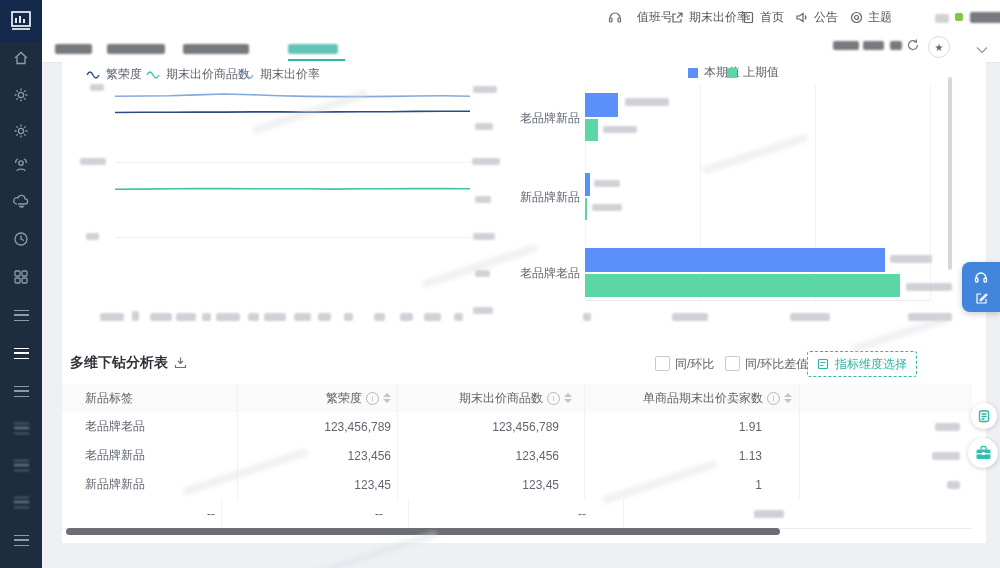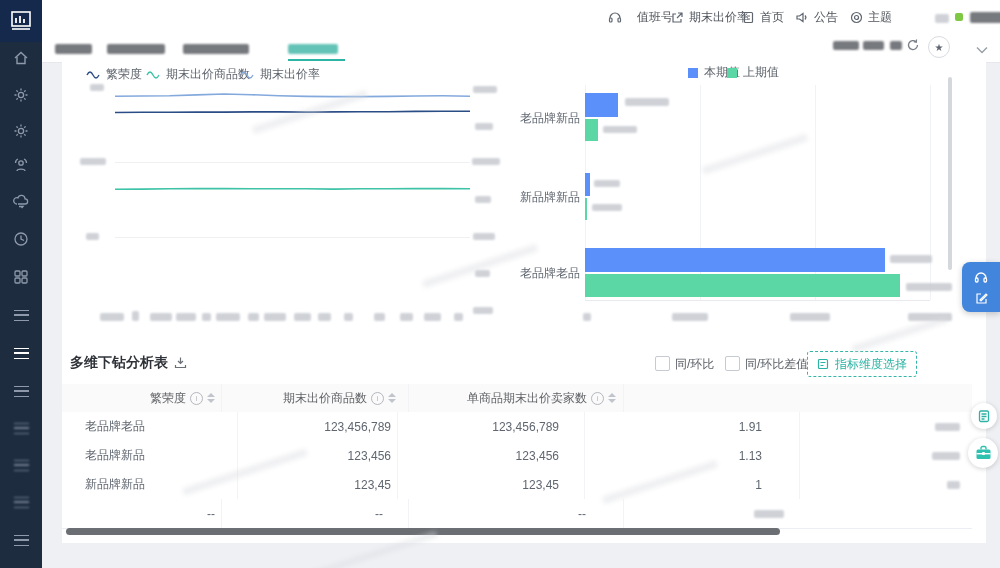--- a/index.html
+++ b/index.html
@@ -338,20 +338,23 @@
 
     <div class="abs metric-btn" style="left:745px;top:289px;width:108px;height:24px;">
       <svg width="12" height="12" viewBox="0 0 12 12" fill="none" stroke="#2bb3a3" stroke-width="1.2">
           <rect x="1.5" y="1.5" width="9" height="9" rx="1"></rect>
           <path d="M3.5 4.5 H8.5 M3.5 7.5 H6.5"></path>
         </svg>
       <span>指标维度选择</span>
     </div>
 
     <div class="abs thead" style="left:0px;top:322px;width:910px;height:28px;">
+      <div class="th c1">
+          <span>新品标签</span>
+        </div>
       <div class="th c2 r">
         <span>繁荣度</span>
         <span class="info-i">i</span>
         <span class="sort">
             <i class="up"></i>
             <i class="dn"></i>
           </span>
       </div>
       <div class="th c3 r">
         <span>期末出价商品数</span>

